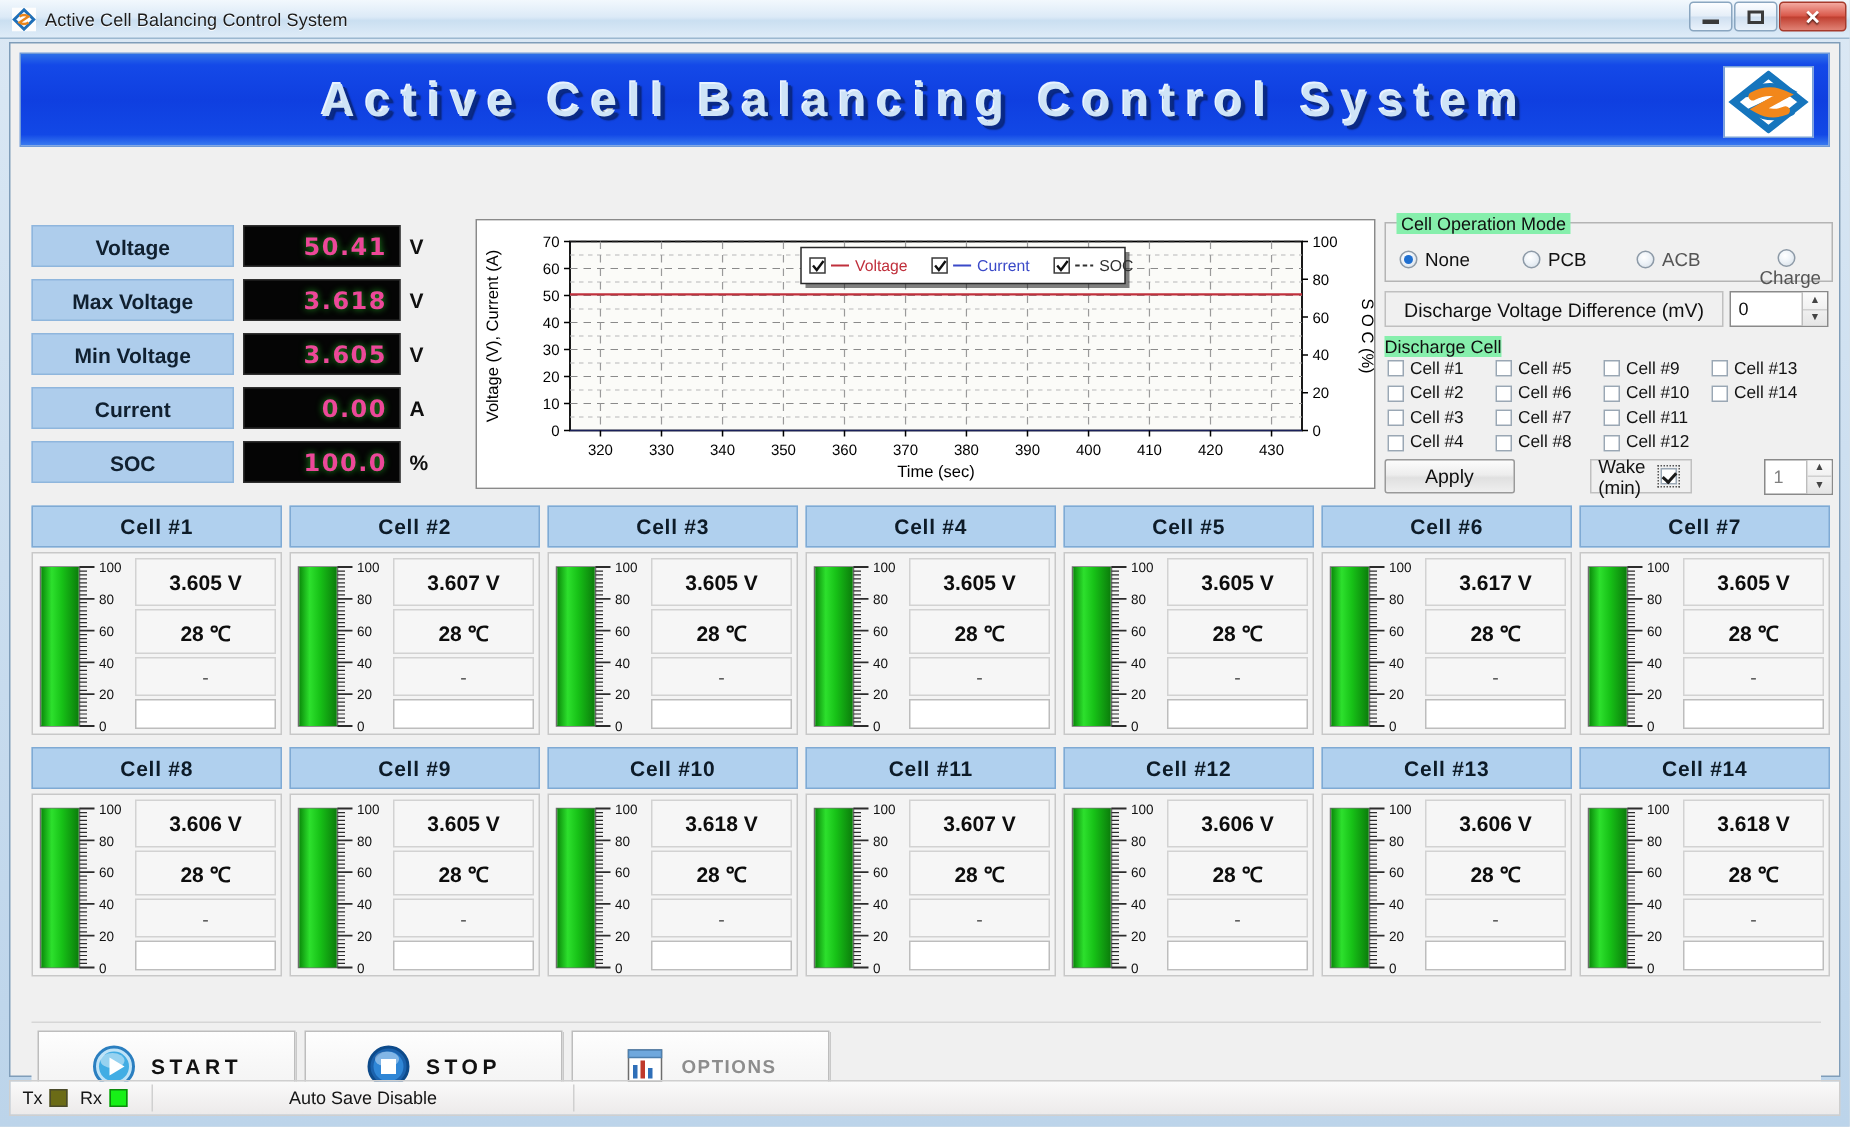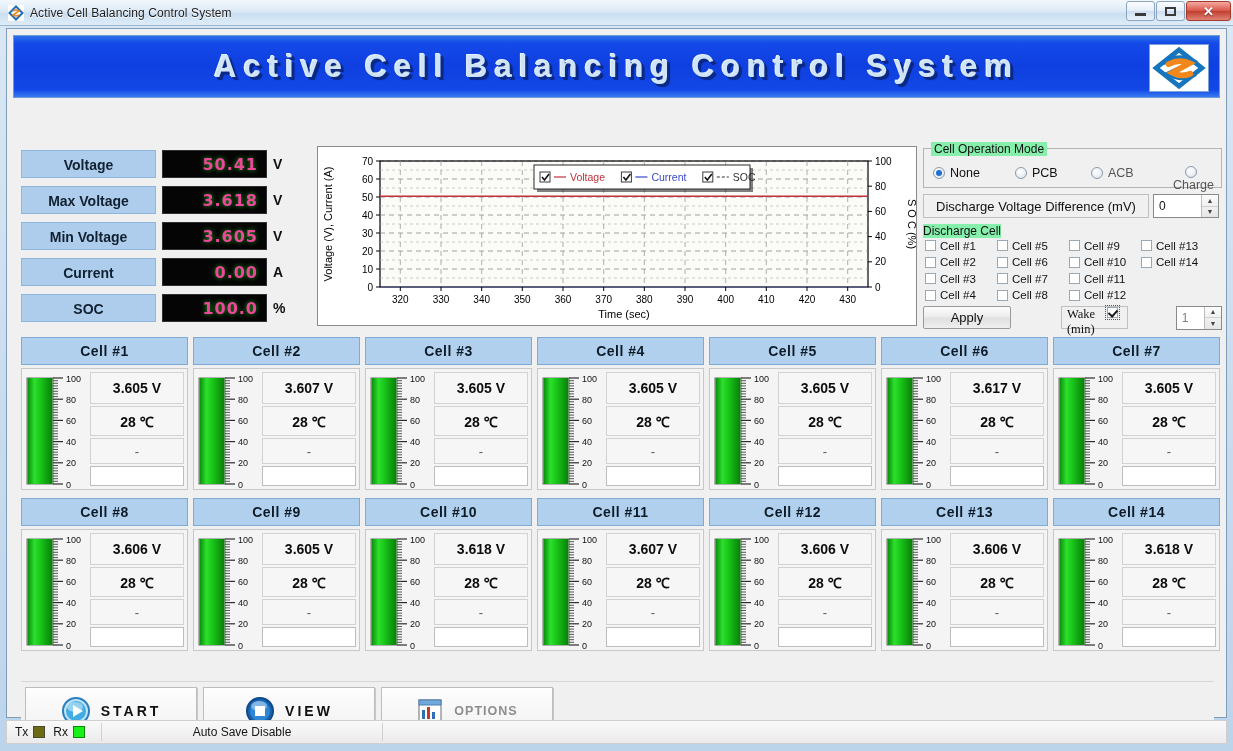--- a/index.html
+++ b/index.html
@@ -162,22 +162,22 @@
   .dcell-lbl{font-size:11.5px;color:#111;white-space:nowrap;}
 
   #applyrow{position:absolute;left:0;top:163px;width:299px;height:25px;display:flex;align-items:center;gap:44px;}
   #applybtn{
     width:126px;height:23px;line-height:21px;text-align:center;
     background:linear-gradient(180deg,#fcfcfc 0%,#ededed 45%,#e0e0e0 55%,#efefef 100%);
     border:1px solid #9a9a9a;border-radius:2px;box-sizing:border-box;
     font-size:13px;color:#101010;
   }
   #wakewrap{
-    margin-left:6px;display:flex;align-items:flex-start;height:23px;
-    border:1px solid #c0c0c0;box-sizing:border-box;padding:0 5px;font-family:Liberation Serif, serif;
+    margin-left:6px;display:flex;align-items:center;height:23px;
+    border:1px solid #c0c0c0;box-sizing:border-box;padding:0 5px;
   }
   #wakewrap .wlbl{font-size:12.5px;color:#111;margin-right:5px;}
   .cbx.dotted{outline:1px dotted #555;outline-offset:1px;}
 
   
   #cellsarea{position:absolute;left:14px;top:308px;width:1205px;height:336px;}
   .cellrow{display:flex;gap:5px;margin-bottom:8px;}
   .cell{
     width:167px;background:#f0f0f0;
   }
@@ -1546,21 +1546,21 @@
           </svg>
           <span class="tlbl sp">START</span>
         </div>
         <div class="tbtn">
           <svg width="30" height="30" viewBox="0 0 30 30">
             <circle cx="15" cy="15" r="13" fill="#1b62ad" stroke="#0d4a8a" stroke-width="2"></circle>
             <circle cx="15" cy="15" r="10" fill="#2f86d6"></circle>
             <ellipse cx="14" cy="10" rx="8" ry="5" fill="#ffffff" opacity=".4"></ellipse>
             <rect x="10" y="10" width="10" height="10" fill="#ffffff"></rect>
           </svg>
-          <span class="tlbl sp">VIEW</span>
+          <span class="tlbl sp">STOP</span>
         </div>
         <div class="tbtn">
           <svg width="28" height="28" viewBox="0 0 28 28">
             <rect x="3" y="3" width="22" height="21" fill="#ffffff" stroke="#6d6d6d"></rect>
             <rect x="3" y="3" width="22" height="5" fill="#6fa8dd" stroke="#4d7fae"></rect>
             <rect x="6" y="13" width="3" height="9" fill="#2f6fb8"></rect>
             <rect x="11" y="10" width="3" height="12" fill="#c0392b"></rect>
             <rect x="16" y="15" width="3" height="7" fill="#2f6fb8"></rect>
           </svg>
           <span class="tlbl dim">OPTIONS</span>

